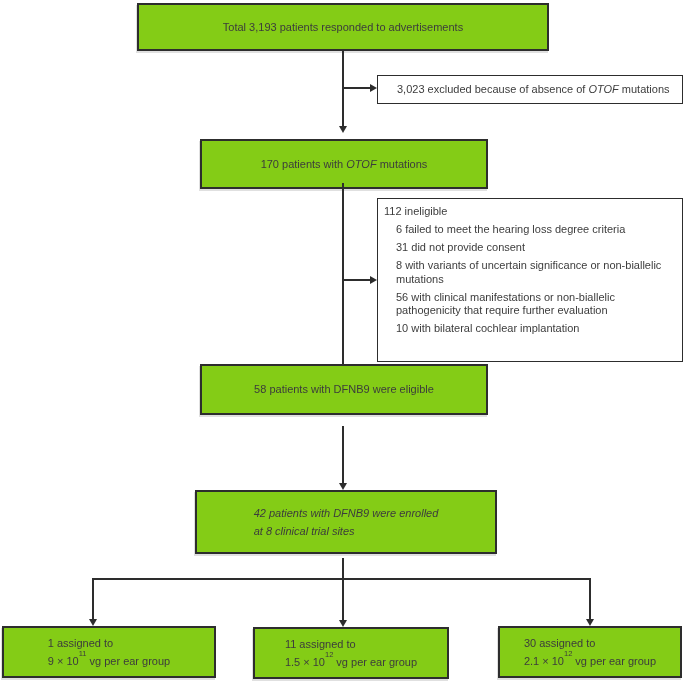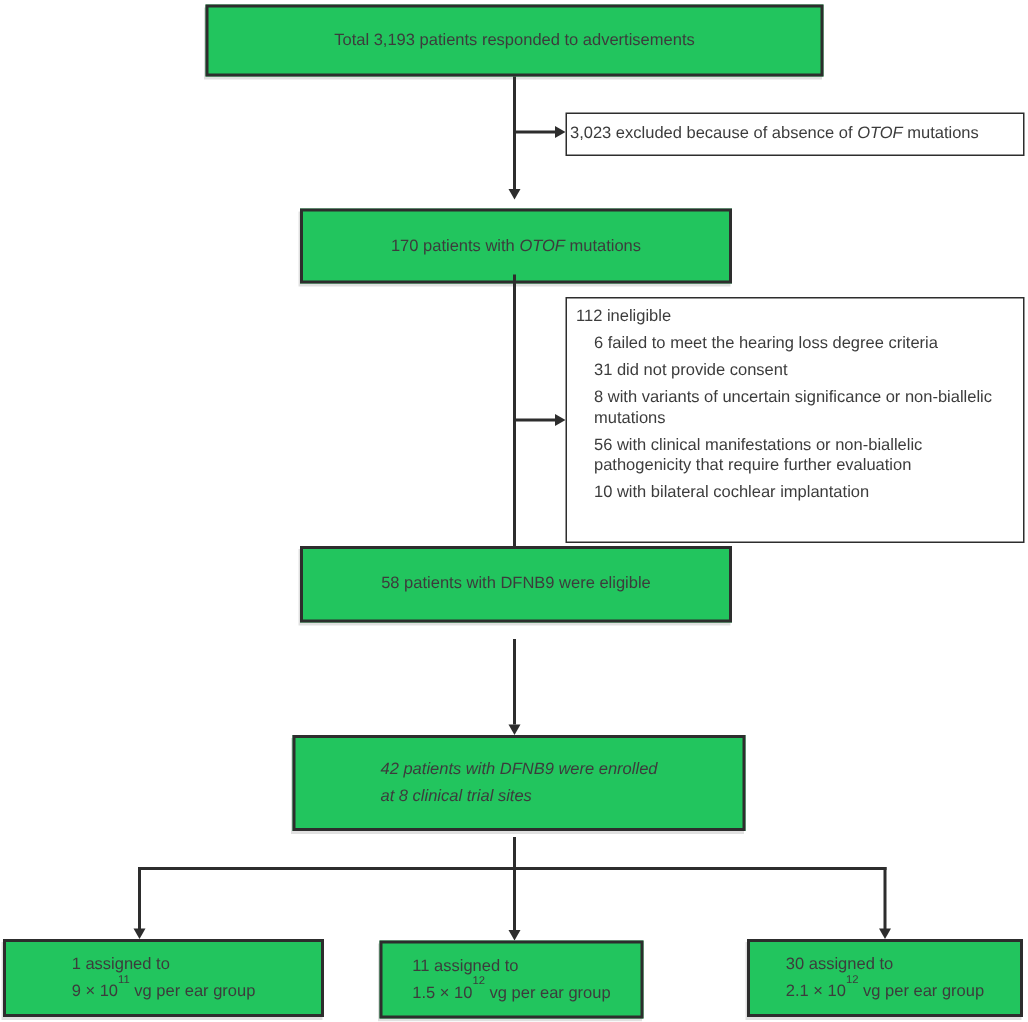--- a/index.html
+++ b/index.html
@@ -3,30 +3,30 @@
 <meta charset="utf-8">
 <style>
   html,body { margin:0; padding:0; background:#ffffff; }
   .canvas {
     position:relative; width:685px; height:681px; background:#ffffff;
     font-family:"Liberation Sans","DejaVu Sans",sans-serif;
     font-size:11px; color:#3c3c3c;
   }
   .box {
     position:absolute; box-sizing:border-box;
-    border:2px solid #2d2d2d; background:#22c55e;
+    border:2px solid #2d2d2d; background:#84cc16;
     display:flex; align-items:center; justify-content:center;
     text-align:center; line-height:1.35;
     box-shadow:-1px 2px 0 rgba(0,0,0,0.12);
   }
   .box.side {
     background:#ffffff; border-width:1.5px; box-shadow:none;
     justify-content:flex-start; text-align:left;
   }
-  .box.side.oneline { padding-left:2px; padding-right:4px; }
+  .box.side.oneline { padding-left:19px; padding-right:4px; }
   .box.list { display:block; padding:6px; text-align:left; }
   .list .item { padding-left:12px; margin-top:4.5px; line-height:13.5px; }
   .list .title-line { line-height:13.5px; }
   .leftblock { text-align:left; line-height:18px; }
   .vline, .hline { position:absolute; background:#2d2d2d; }
   .vline { width:2px; }
   .hline { height:2px; }
   .arr-d {
     position:absolute; width:0; height:0;
     border-left:4px solid transparent; border-right:4px solid transparent;
@@ -101,21 +101,21 @@
   <div class="vline" style="left:589px; top:578px; height:42px;"></div>
   <div class="arr-d" style="left:586px; top:619px;"></div>
 
   <div class="box" style="left:2px; top:626px; width:214px; height:52px;">
     <div class="leftblock">
       <div>1 assigned to</div>
       <div><span>9 × 10</span><sup class="exp">11</sup><span> vg per ear group</span></div>
     </div>
   </div>
 
-  <div class="box" style="left:253px; top:627px; width:176px; height:52px;">
+  <div class="box" style="left:253px; top:627px; width:196px; height:52px;">
     <div class="leftblock">
       <div>11 assigned to</div>
       <div><span>1.5 × 10</span><sup class="exp">12</sup><span> vg per ear group</span></div>
     </div>
   </div>
 
   <div class="box" style="left:498px; top:626px; width:184px; height:52px;">
     <div class="leftblock">
       <div>30 assigned to</div>
       <div><span>2.1 × 10</span><sup class="exp">12</sup><span> vg per ear group</span></div>

